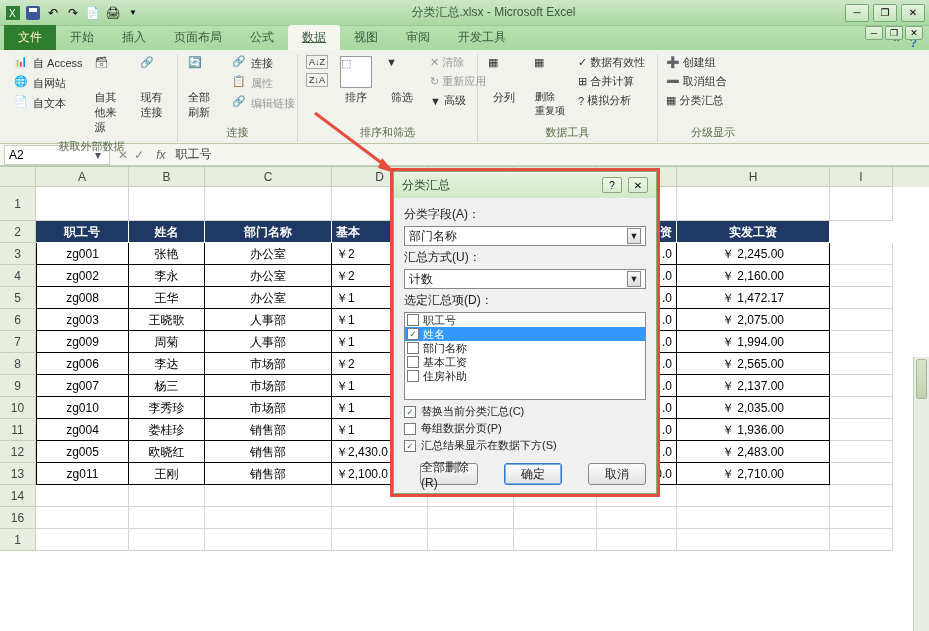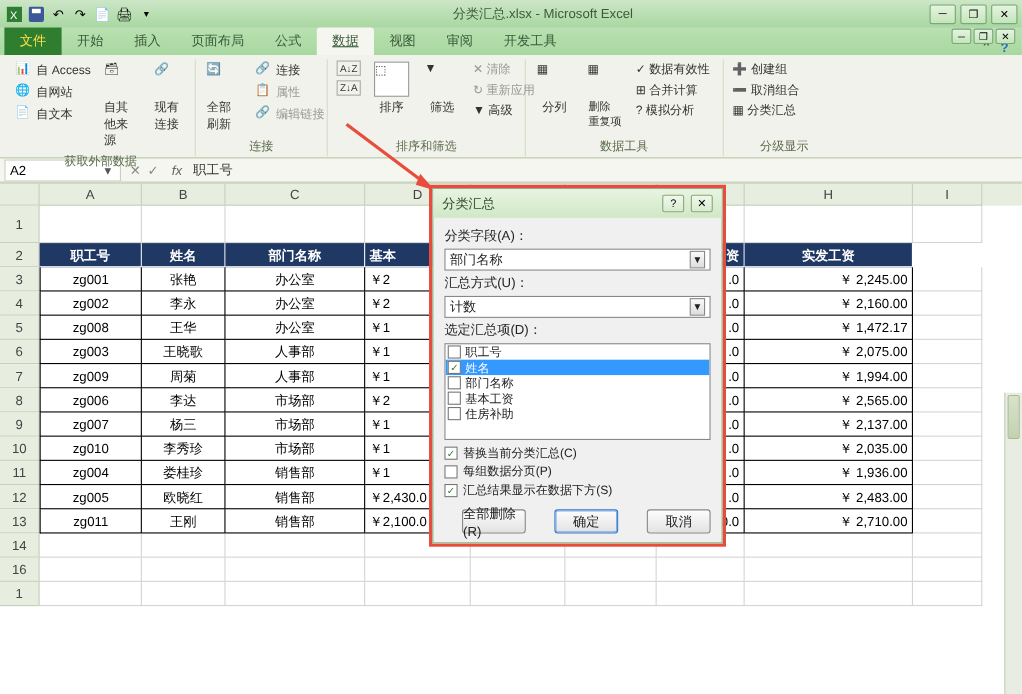--- a/index.html
+++ b/index.html
@@ -9,21 +9,21 @@
 .titlebar { height: 26px; background: linear-gradient(#cde6c7, #a8d8a0); display: flex; align-items: center; padding: 0 4px; border-bottom: 1px solid #9bc497; }
 .qat { display: flex; gap: 2px; align-items: center; }
 .qat-btn { width: 18px; height: 18px; display: flex; align-items: center; justify-content: center; cursor: pointer; }
 .title-center { flex: 1; text-align: center; color: #3b5a3b; font-size: 12px; }
 .win-ctrl { display: flex; gap: 4px; }
 .win-btn { width: 24px; height: 18px; border: 1px solid #7aa87a; border-radius: 2px; background: linear-gradient(#e5f4df,#c5e5bc); display: flex; align-items: center; justify-content: center; cursor: pointer; font-size: 10px; }
 
 
 .ribbon-tabs { height: 24px; background: linear-gradient(#b8e0b0,#a8d8a0); display: flex; align-items: flex-end; padding: 0 4px; position: relative; }
 .ribbon-tab { padding: 4px 14px; color: #3a5a3a; cursor: pointer; font-size: 12px; }
-.ribbon-tab.file { background: #2f7d2f; color: #fde047; border-radius: 0; }
+.ribbon-tab.file { background: #2f7d2f; color: #fef9c3; border-radius: 0; }
 .ribbon-tab.active { background: #f5f6f0; border-radius: 3px 3px 0 0; text-decoration: underline; }
 .help-icon { margin-left: auto; display: flex; gap: 8px; padding-right: 8px; }
 
 
 .ribbon-body { height: 94px; background: #f1f2eb; border-bottom: 1px solid #b9c8a8; display: flex; padding: 4px 6px 0 6px; position: relative; }
 .ribbon-group { border-right: 1px solid #d4dbc8; padding: 0 6px; display: flex; flex-direction: column; height: 88px; }
 .group-content { flex: 1; display: flex; gap: 6px; align-items: flex-start; }
 .group-label { text-align: center; color: #5a6b4d; font-size: 11px; padding: 2px 0; }
 .rb-btn { display: flex; flex-direction: column; align-items: center; gap: 2px; padding: 2px 4px; cursor: pointer; font-size: 11px; color: #333; }
 .rb-btn-sm { display: flex; align-items: center; gap: 3px; padding: 1px 2px; cursor: pointer; font-size: 11px; color: #333; white-space: nowrap; }
@@ -44,21 +44,21 @@
 .sheet-wrap { position: relative; height: 465px; overflow: hidden; border-top: 1px solid #b9c8a8;}
 .colhdr-row { display: flex; height: 20px; background: #e7eee0; }
 .rowhdr-corner { width: 36px; border-right: 1px solid #c6d0bb; border-bottom: 1px solid #c6d0bb; background: #e7eee0; }
 .colhdr { border-right: 1px solid #c6d0bb; border-bottom: 1px solid #c6d0bb; text-align: center; line-height: 20px; color: #444; }
 .row { display: flex; height: 22px; }
 .rowhdr { width: 36px; border-right: 1px solid #c6d0bb; border-bottom: 1px solid #c6d0bb; background: #e7eee0; text-align: center; line-height: 22px; color: #444; }
 .cell { border-right: 1px solid #d4d4d4; border-bottom: 1px solid #d4d4d4; line-height: 22px; padding: 0 4px; overflow: hidden; white-space: nowrap; }
 .thead .cell { background: #1f3864; color: #fff; text-align: center; font-weight: bold; border-right: 1px solid #fff; border-bottom: 1px solid #fff; }
 .data .cell { text-align: center; border: 1px solid #000; border-right: 1px solid #000; border-bottom: 1px solid #000; border-top: none; border-left: none; }
 .data .cell.left-edge { border-left: 1px solid #000; }
-.data .cell.num { text-align: right; }
+.data .cell.num { }
 .cA{width:93px}.cB{width:76px}.cC{width:127px}.cD{width:96px}.cE{width:86px}.cF{width:83px}.cG{width:80px}.cH{width:153px}.cI{width:63px}
 
 
 .row.r1 { height: 34px; }
 .row.r1 .rowhdr { line-height: 34px; }
 
 
 .dialog-wrap { position: absolute; left: 390px; top: 168px; width: 270px; border: 3px solid #e74c3c; z-index: 10; }
 .dialog { background: #f0f0f0; border: 1px solid #8aa87a; }
 .dlg-title { height: 26px; background: linear-gradient(#e8f4e2,#d0e8c6); display: flex; align-items: center; padding: 0 8px; justify-content: space-between; }

